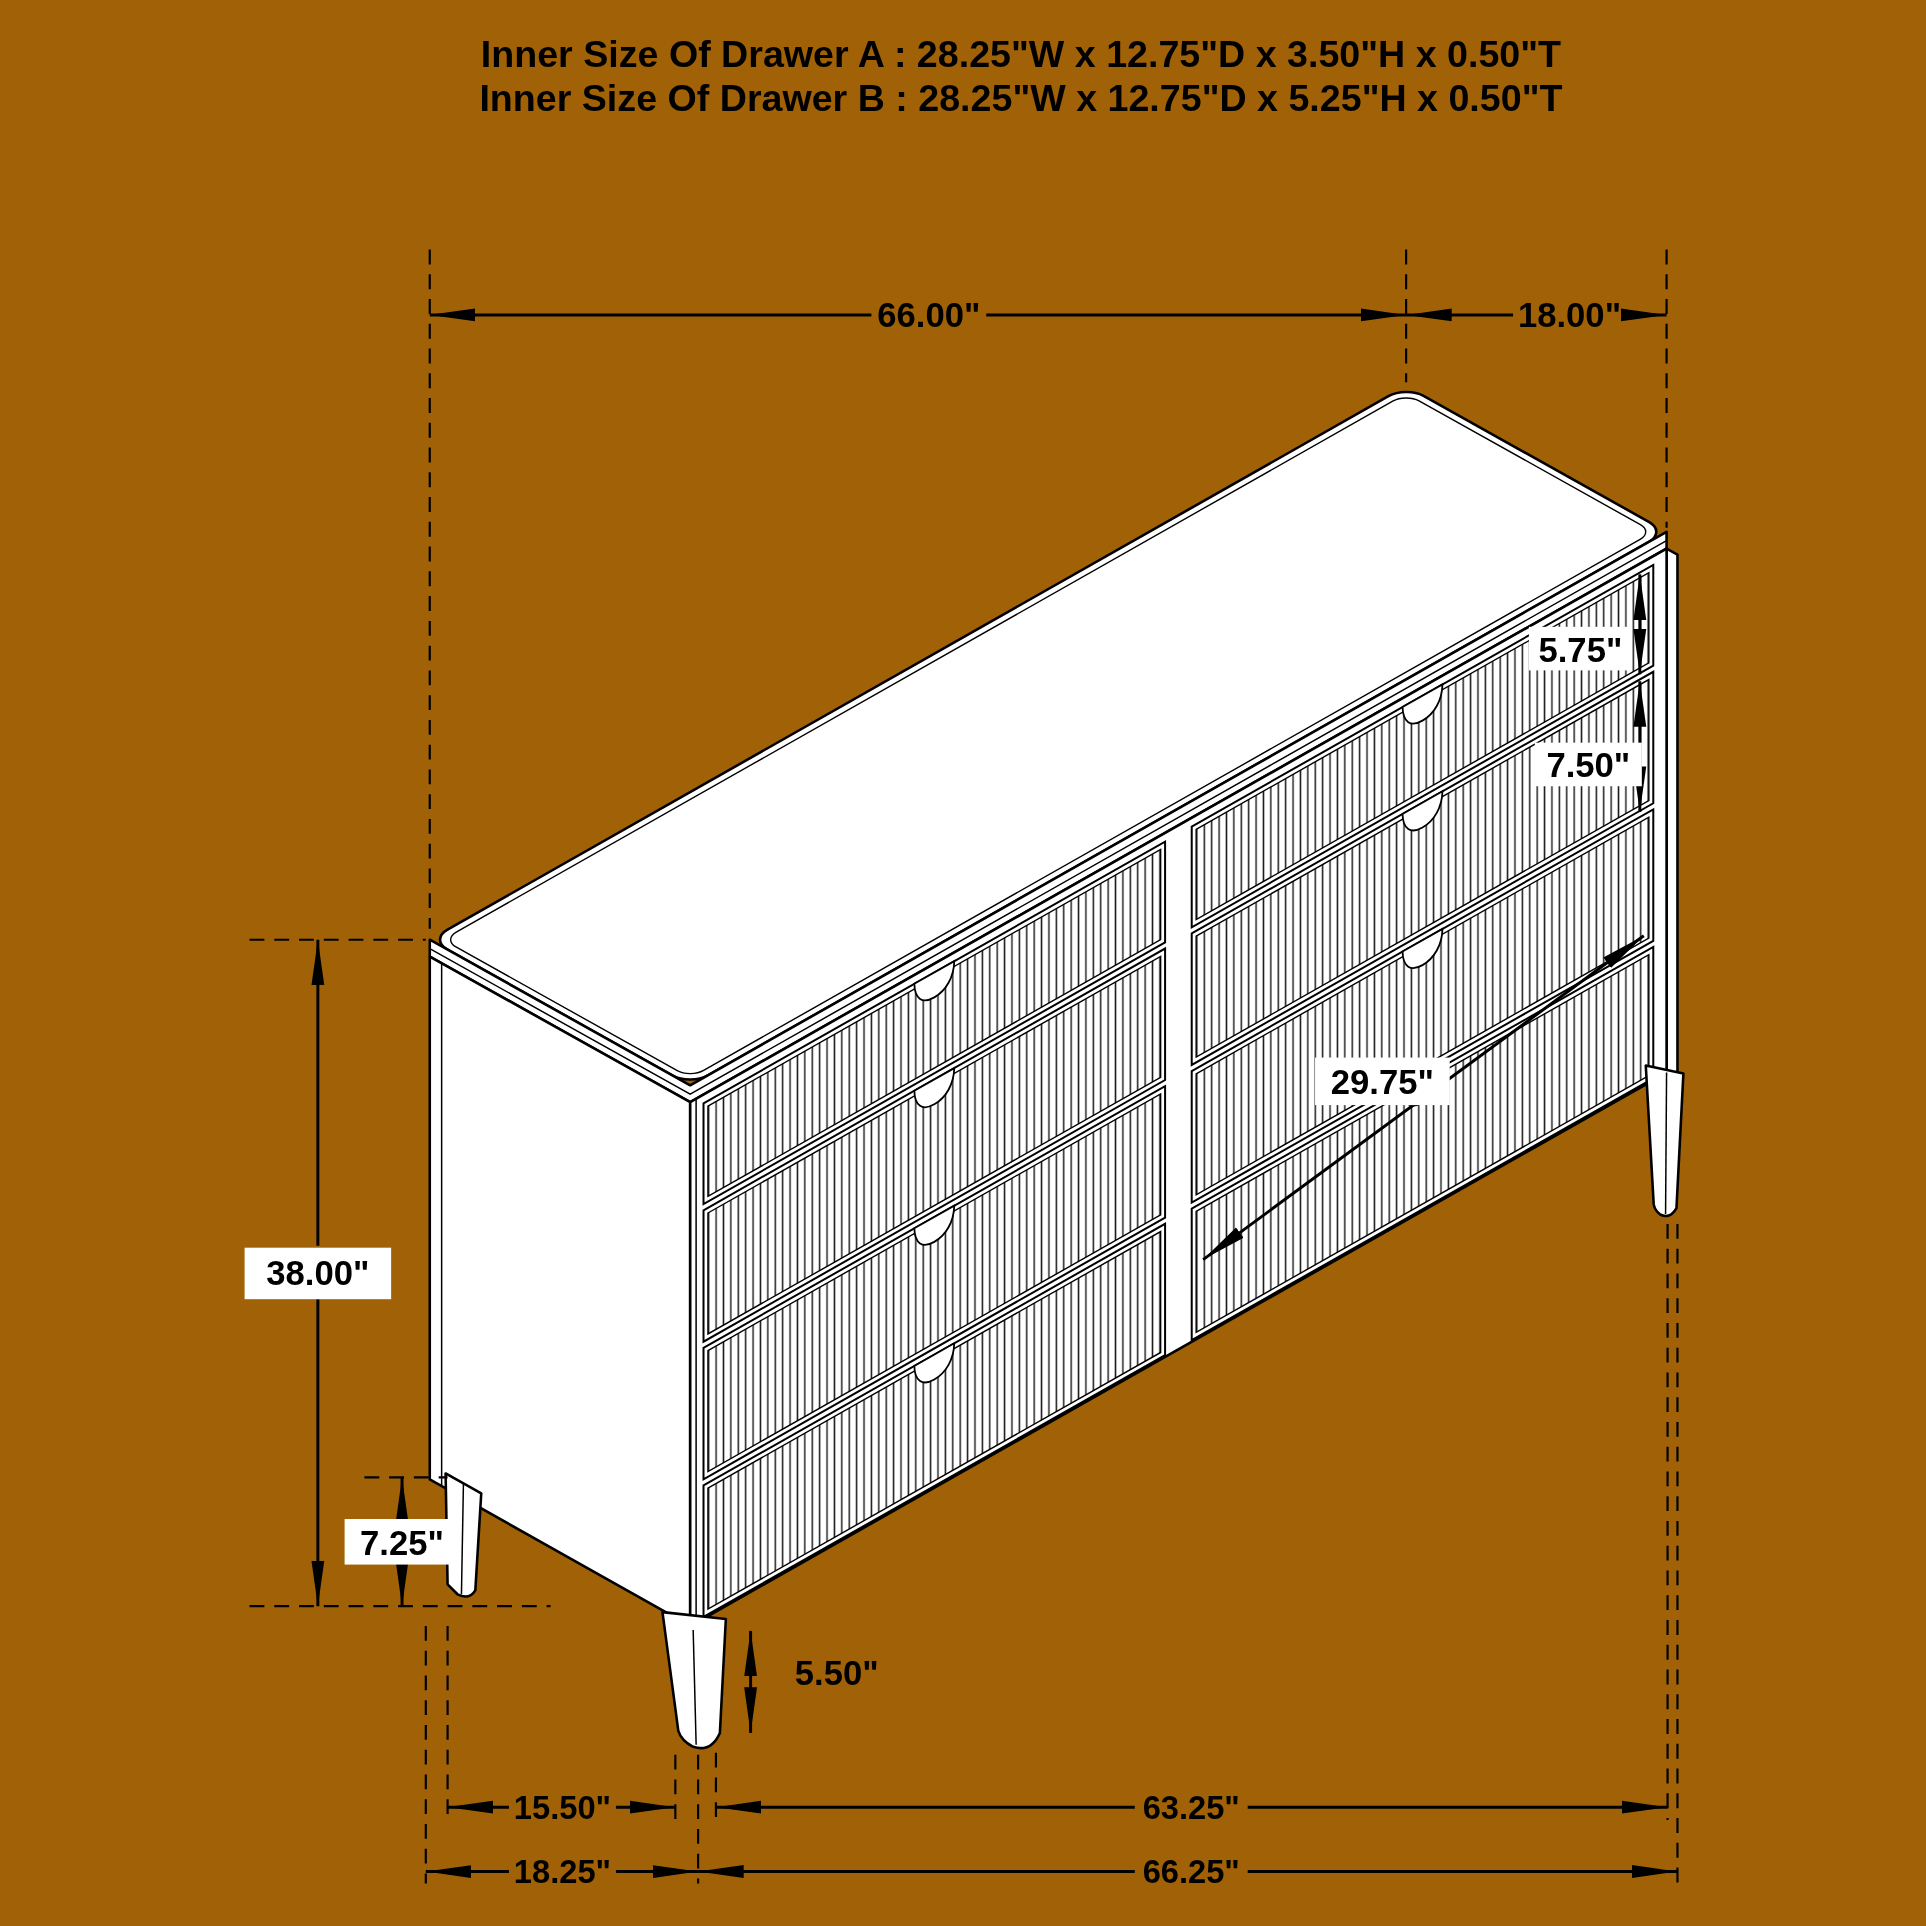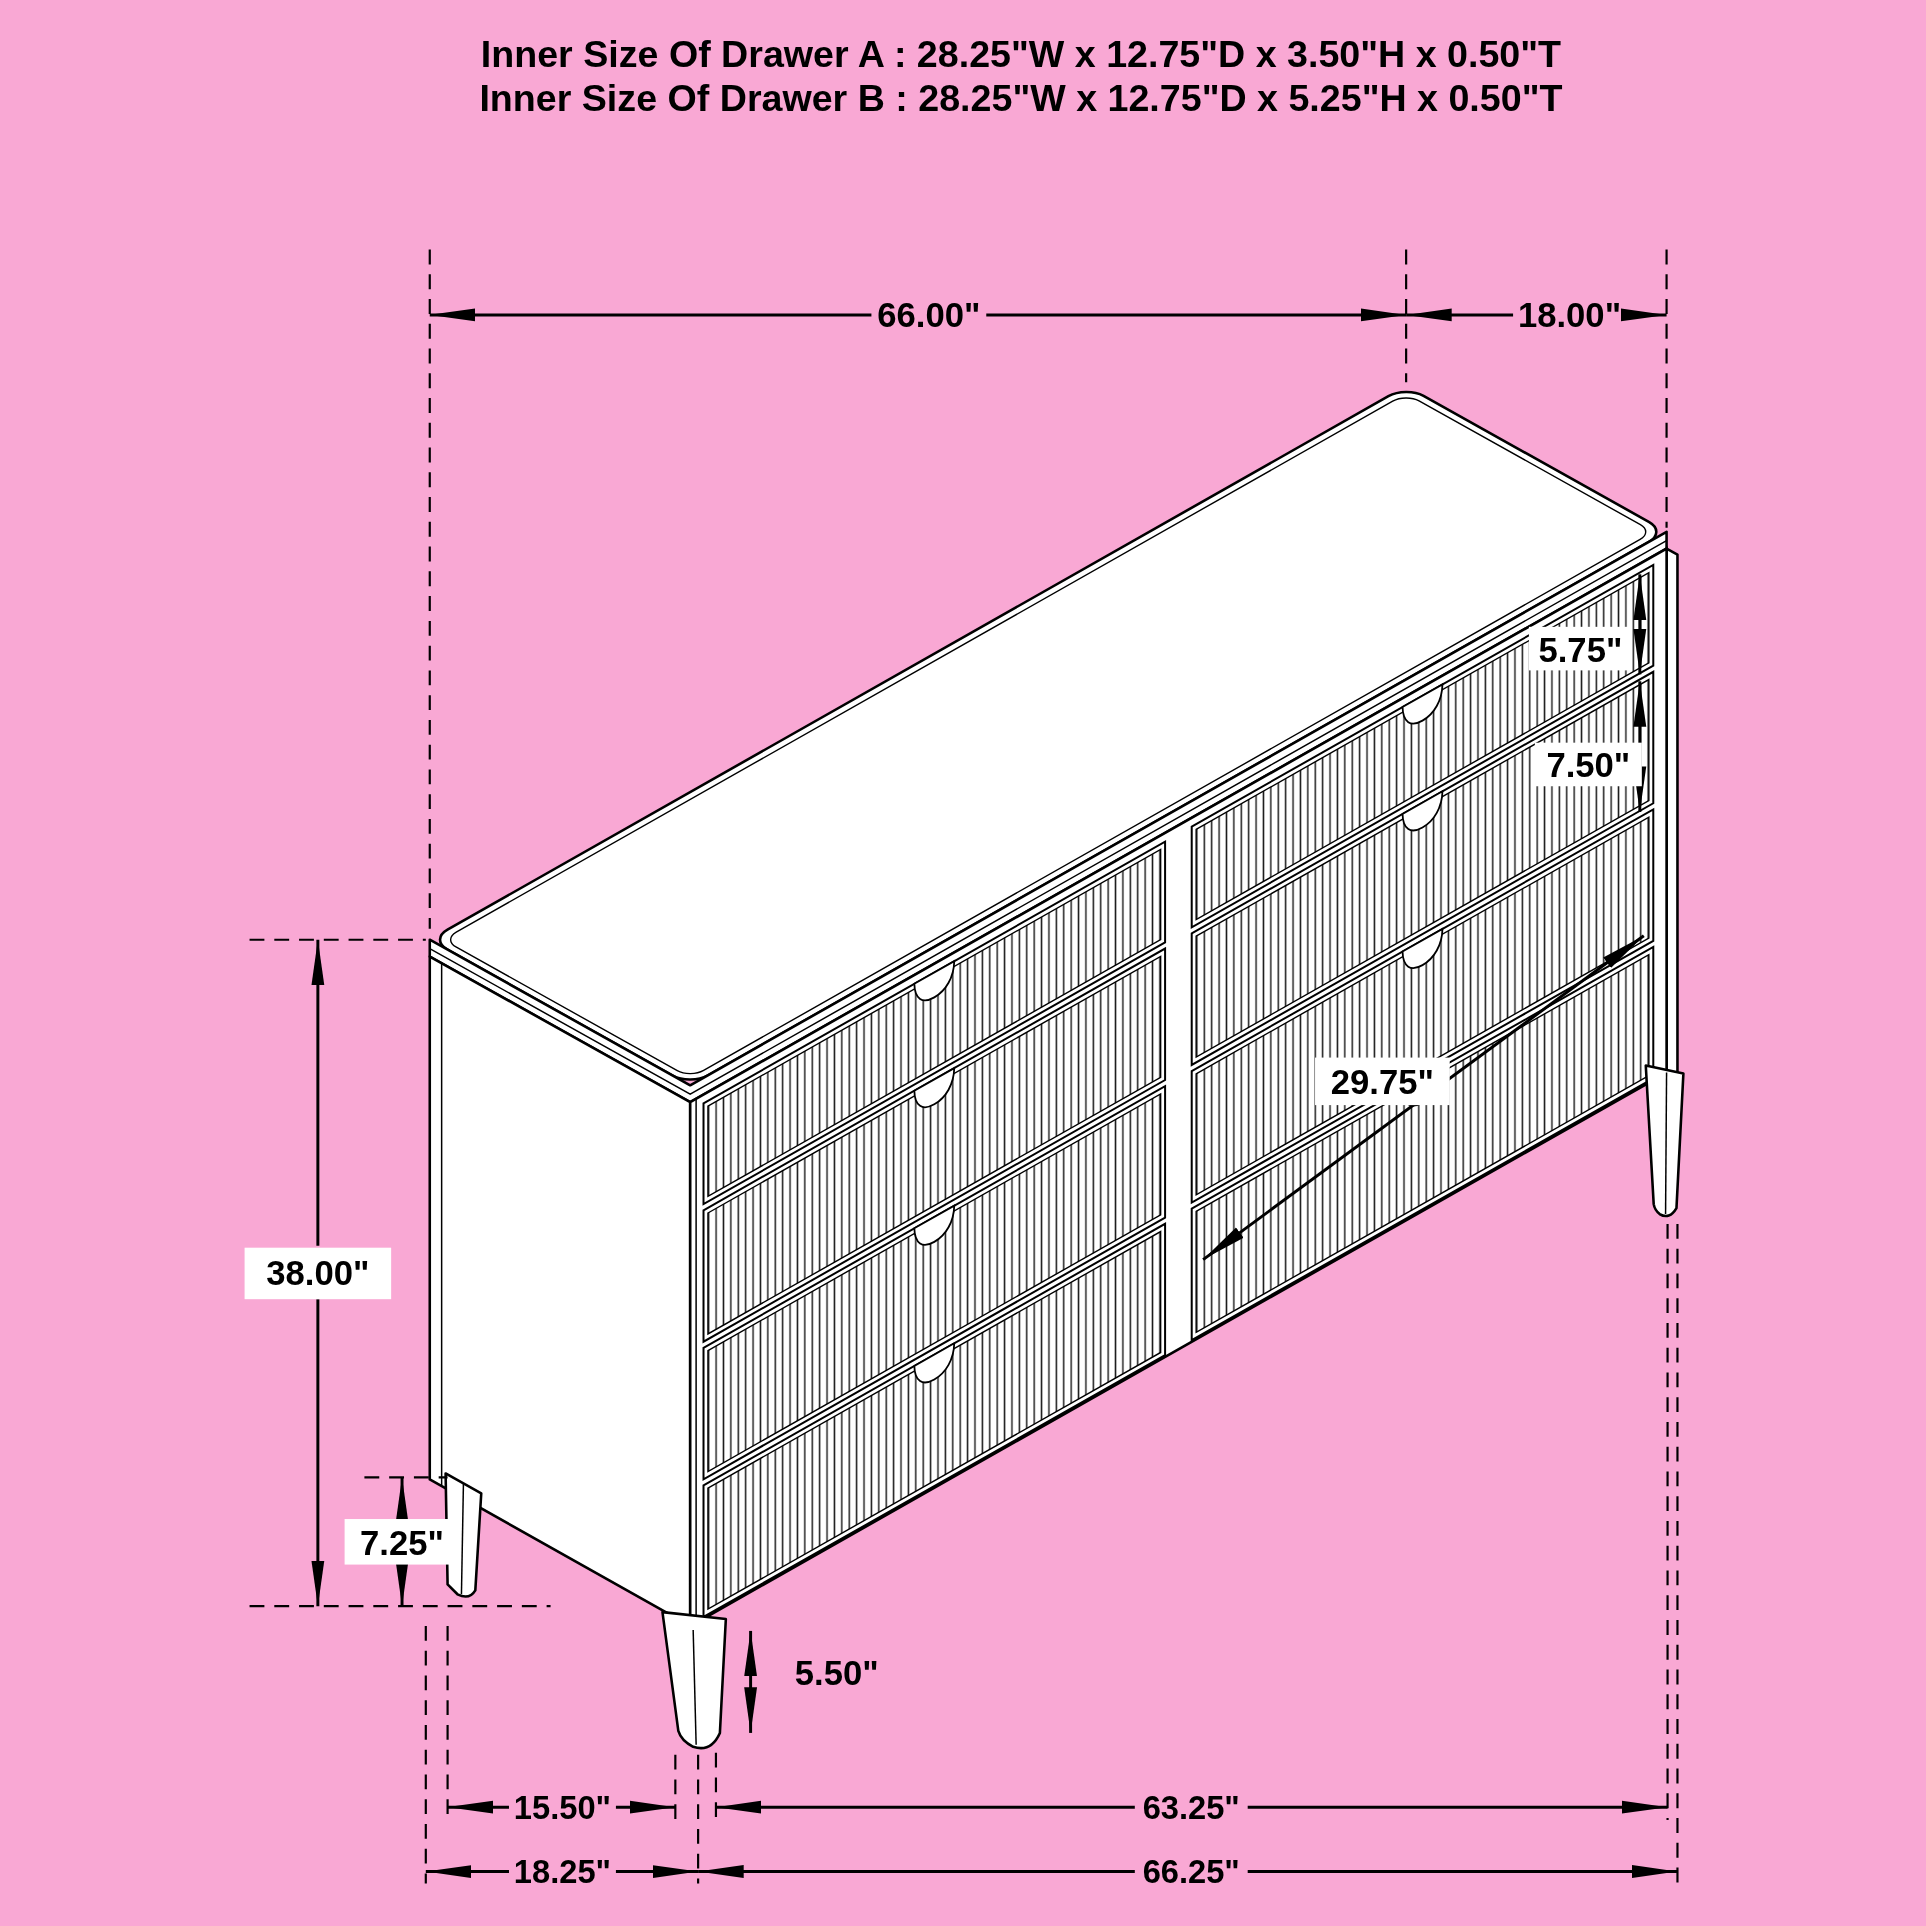--- a/index.html
+++ b/index.html
@@ -7,21 +7,21 @@
     padding: 0;
     background: #ffffff;
     width: 1927px;
     height: 1927px;
     font-family: "Liberation Sans", sans-serif;
   }
   #stage {
     position: relative;
     width: 1927px;
     height: 1927px;
-    background: #f9a8d4;
+    background: #a16207;
     overflow: hidden;
   }
   svg { display: block; }
   .outline  { fill: #ffffff; stroke: #000000; stroke-width: 2.6; stroke-linejoin: round; }
   .thin     { fill: none;    stroke: #000000; stroke-width: 1.5; }
   .drawer   { fill: #ffffff; stroke: #000000; stroke-width: 2;   vector-effect: non-scaling-stroke; }
   .flute-rect { stroke: #000000; stroke-width: 1.4; vector-effect: non-scaling-stroke; }
   .pull     { fill: #ffffff; stroke: #000000; stroke-width: 1.8; vector-effect: non-scaling-stroke; }
   .nss      { vector-effect: non-scaling-stroke; }
   .ext      { fill: none; stroke: #000000; stroke-width: 2.2; stroke-dasharray: 15 10; }

